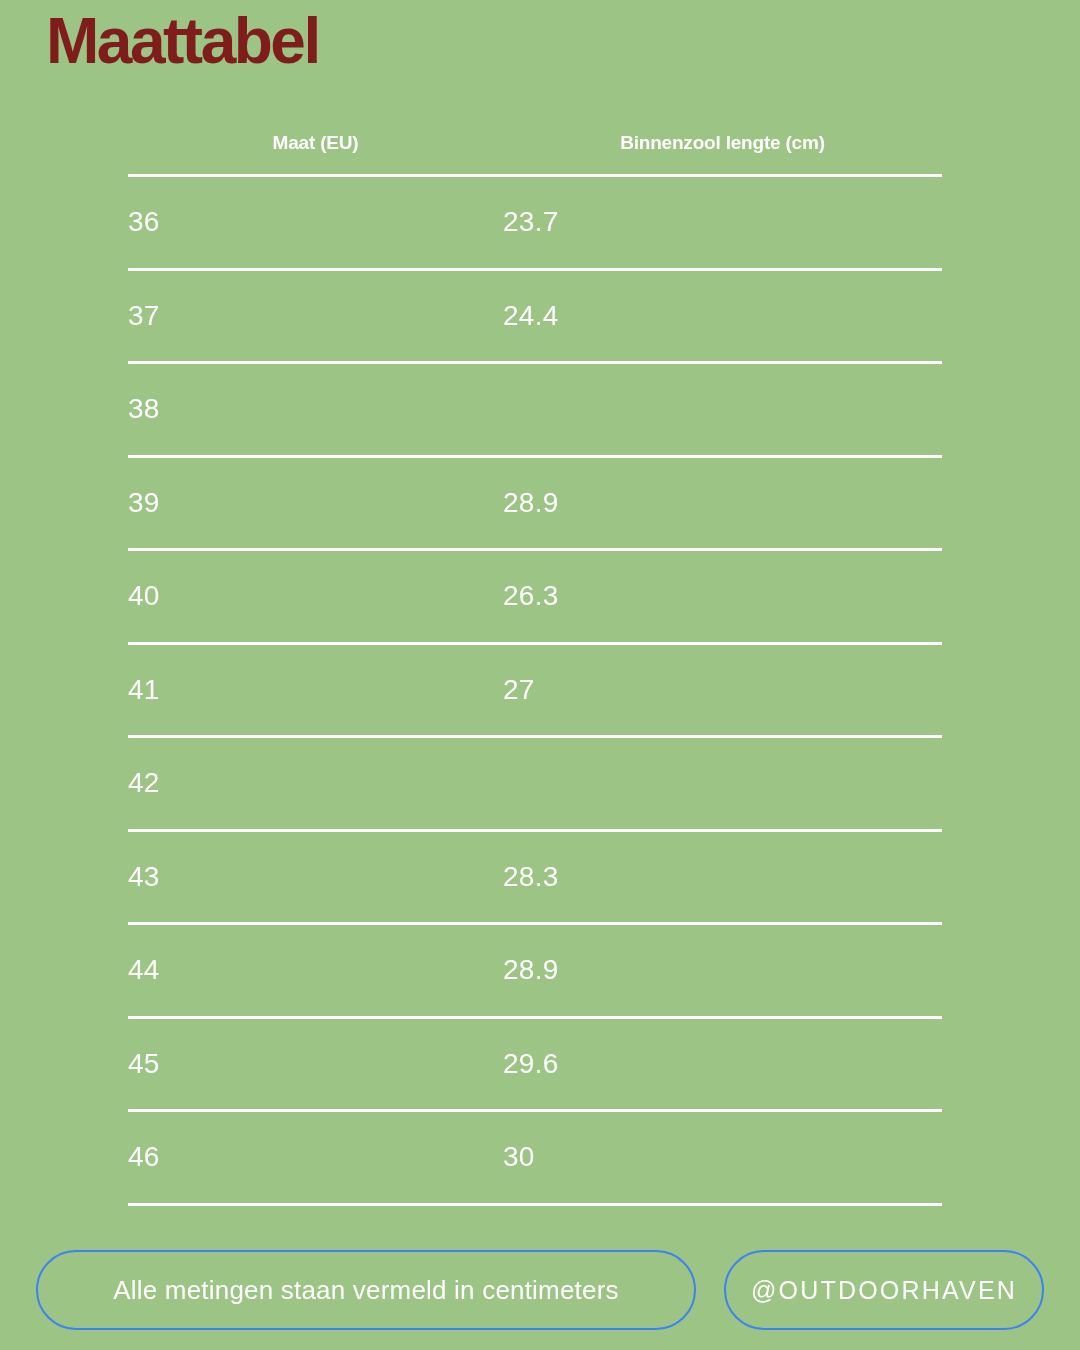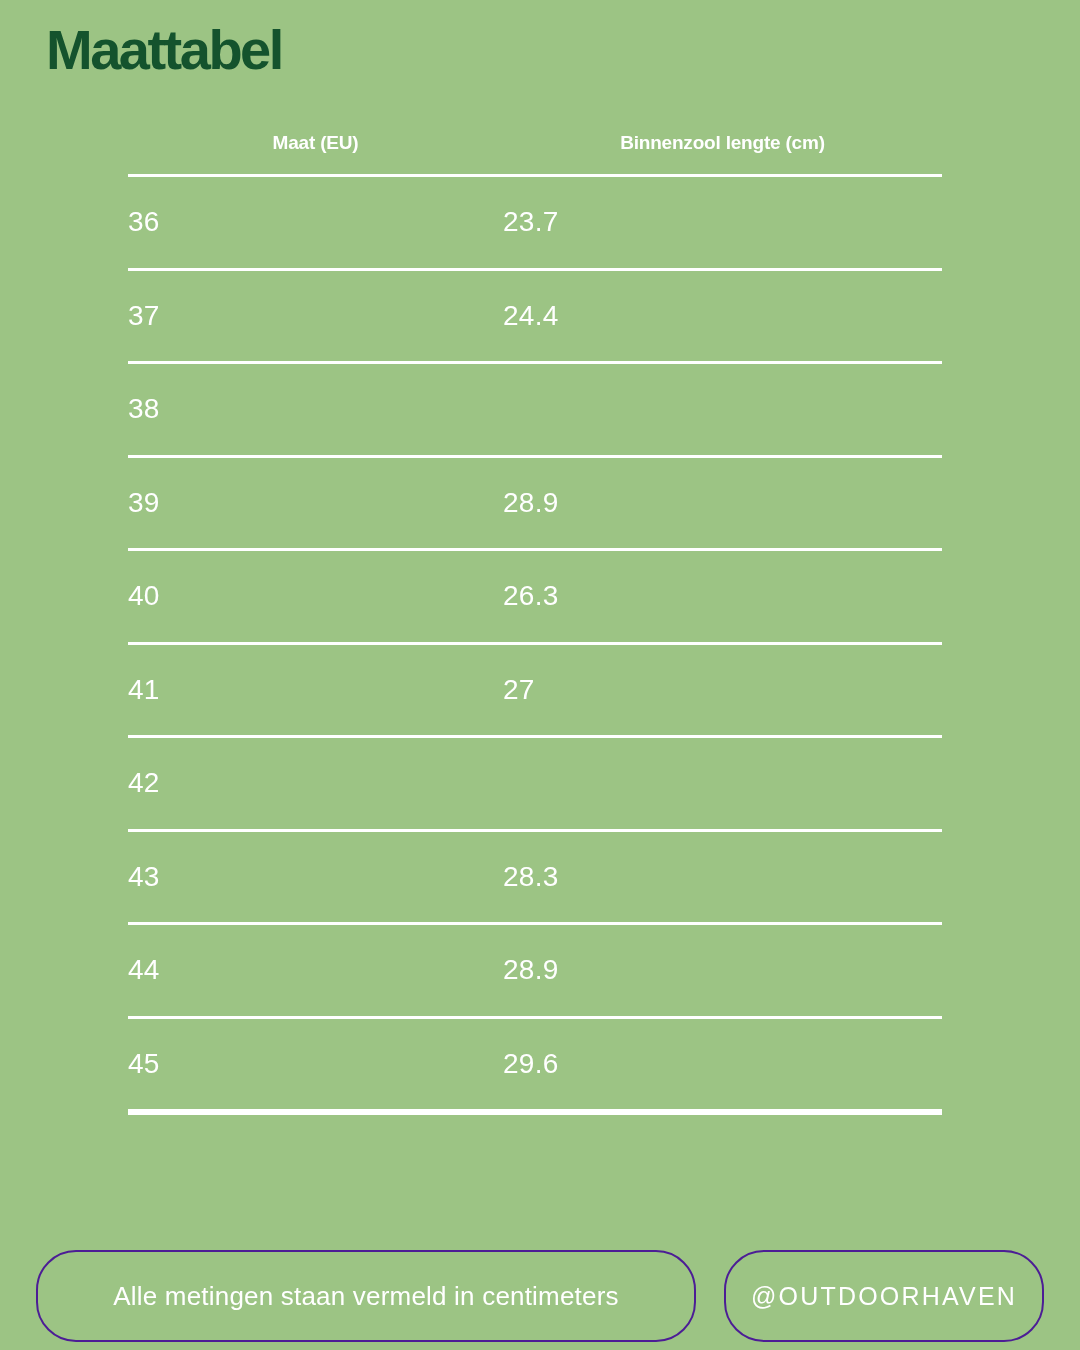--- a/index.html
+++ b/index.html
@@ -14,26 +14,26 @@
     font-family:"Liberation Sans", sans-serif;
     color:#ffffff;
     overflow:hidden;
     position:relative;
   }
 
   
   .page-title {
     position:absolute;
     left:46px;
-    top:20px;
-    font-size:56px;
+    top:7px;
+    font-size:64px;
     font-weight:800;
     letter-spacing:-2.5px;
     line-height:1.08;
-    color:#14532d;
+    color:#7f1d1d;
     white-space:nowrap;
   }
 
   
   .size-table {
     position:absolute;
     left:128px;
     top:112px;
     width:814px;
   }
@@ -80,22 +80,22 @@
     position:absolute;
     left:36px;
     top:1250px;
     width:1008px;
     display:flex;
     justify-content:space-between;
     align-items:center;
   }
 
   .pill {
-    height:92px;
-    border:2px solid #4c1d95;
+    height:80px;
+    border:2px solid #3b82f6;
     border-radius:40px;
     display:flex;
     align-items:center;
     justify-content:center;
     color:#ffffff;
     white-space:nowrap;
   }
 
   .pill-note {
     width:660px;
@@ -168,20 +168,24 @@
       <div class="table-row">
         <div class="cell col-size">44</div>
         <div class="cell col-value">28.9</div>
       </div>
       <div class="row-divider"></div>
       <div class="table-row">
         <div class="cell col-size">45</div>
         <div class="cell col-value">29.6</div>
       </div>
       <div class="row-divider"></div>
+      <div class="table-row">
+        <div class="cell col-size">46</div>
+        <div class="cell col-value">30</div>
+      </div>
       <div class="row-divider"></div>
     </div>
 
 </div>
 
 <div class="footer">
   <div class="pill pill-note">
     <span>Alle metingen staan vermeld in centimeters</span>
   </div>
   <div class="pill pill-handle">

